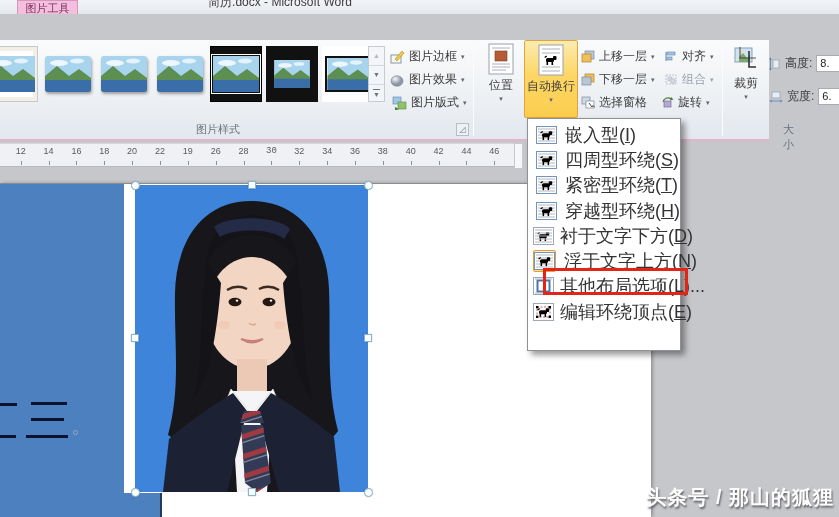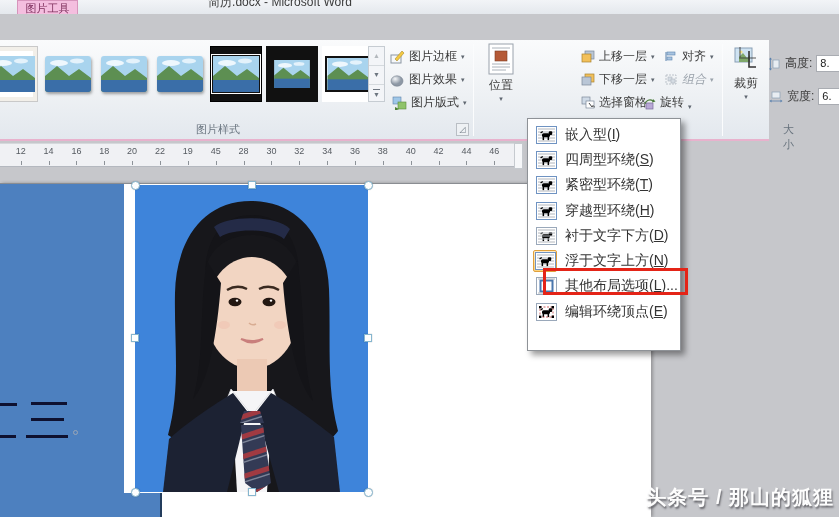--- a/index.html
+++ b/index.html
@@ -69,21 +69,21 @@
   .photo { position:absolute; left:135px; top:185px; width:233px; height:307px; }
   .handle { position:absolute; background:#fdfefe; border:1px solid #86b6cf; box-shadow:0 0 1px rgba(0,0,0,.3); }
   .handle.circ { width:9px; height:9px; border-radius:50%; }
   .handle.sq { width:8px; height:8px; }
 
   
   .menu { position:absolute; left:527px; top:118px; width:154px; height:233px; background:#fff; border:1px solid #8e9297; box-shadow:4px 4px 6px rgba(0,0,0,.4); z-index:20; padding-top:3px; }
   .menu-item { display:flex; align-items:center; height:25.3px; padding-left:5px; cursor:default; }
   .menu-item .iconwrap { width:26px; display:flex; justify-content:center; }
   .menu-item .iconwrap.sel { background:linear-gradient(#ffeccb,#fcd37d); border:1px solid #e0a03c; border-radius:2px; width:24px; height:22px; align-items:center; margin-right:2px; }
-  .menu-item .mlabel { font-size:14px; color:#333; margin-left:6px; white-space:nowrap; }
+  .menu-item .mlabel { font-size:18px; color:#333; margin-left:6px; white-space:nowrap; }
   .redbox { position:absolute; left:543px; top:268px; width:145px; height:27px; border:3px solid #e42417; z-index:30; }
 
   
   .watermark { position:absolute; right:5px; bottom:6px; font-size:20px; font-weight:bold; color:#fdfdfd; letter-spacing:1px; text-shadow:1px 2px 2px rgba(90,90,95,.9); z-index:15; }
 </style>
 </head>
 <body>
 
 <div id="app">
 
@@ -208,20 +208,38 @@
           <rect x="7" y="8" width="12" height="10" fill="#b55a37" stroke="#7e3d23" stroke-width="0.6"></rect>
           <line x1="4" y1="5" x2="22" y2="5" stroke="#aab2ba"></line>
           <line x1="4" y1="21" x2="22" y2="21" stroke="#aab2ba"></line>
           <line x1="4" y1="24" x2="22" y2="24" stroke="#aab2ba"></line>
           <line x1="4" y1="27" x2="18" y2="27" stroke="#aab2ba"></line>
         </svg>
       <span class="lbl">位置</span>
       <span class="caret">▾</span>
     </div>
 
+    <div class="bigbtn wrap-btn-active" style="left:524px; top:0px; width:54px; height:78px;">
+      <svg width="26" height="32" style="margin-top:3px;">
+          <rect x="1" y="1" width="24" height="30" fill="#fff" stroke="#9aa2ac"></rect>
+          <line x1="4" y1="5" x2="22" y2="5" stroke="#aab2ba"></line>
+          <line x1="4" y1="9" x2="22" y2="9" stroke="#aab2ba"></line>
+          <line x1="4" y1="23" x2="22" y2="23" stroke="#aab2ba"></line>
+          <line x1="4" y1="27" x2="22" y2="27" stroke="#aab2ba"></line>
+          <g transform="translate(6,11)">
+            <rect x="2" y="3" width="8" height="4" rx="1.5" fill="#000"></rect>
+            <rect x="9" y="1" width="3.5" height="4" rx="1" fill="#000"></rect>
+            <rect x="2.5" y="6" width="1.6" height="4" fill="#000"></rect>
+            <rect x="7.5" y="6" width="1.6" height="4" fill="#000"></rect>
+            <rect x="0.5" y="1.5" width="2.5" height="1.4" fill="#000" transform="rotate(-35 1 2)"></rect>
+          </g>
+        </svg>
+      <span class="lbl">自动换行</span>
+      <span class="caret">▾</span>
+    </div>
 
     <div class="mini-row" style="left:581px; top:8px;">
       <svg width="14" height="13">
           <rect x="4" y="1" width="9" height="8" fill="#b9c6d6" stroke="#7b8violet" stroke-width="0"></rect>
           <rect x="4" y="1" width="9" height="8" fill="#b9c6d6" stroke="#7b8898" stroke-width="0.7"></rect>
           <rect x="1" y="4" width="9" height="8" fill="#f2c05a" stroke="#a8822f" stroke-width="0.7"></rect>
         </svg>
       <span>上移一层</span>
         <span class="caret">▾</span>
     </div>
@@ -244,30 +262,30 @@
 
     <div class="mini-row" style="left:664px; top:8px;">
       <svg width="14" height="13">
           <line x1="2" y1="2" x2="2" y2="11" stroke="#5b82ad"></line>
           <rect x="3" y="2" width="8" height="3" fill="#a8c4e0" stroke="#5b82ad" stroke-width="0.6"></rect>
           <rect x="3" y="7" width="5" height="3" fill="#a8c4e0" stroke="#5b82ad" stroke-width="0.6"></rect>
         </svg>
       <span>对齐</span>
         <span class="caret">▾</span>
     </div>
-    <div class="mini-row" style="left:664px; top:31px;font-style:italic;">
+    <div class="mini-row" style="left:664px; top:31px;">
       <svg width="14" height="13">
           <rect x="2" y="2" width="10" height="9" fill="none" stroke="#aeb6bf" stroke-dasharray="2 1" stroke-width="0.8"></rect>
           <rect x="4" y="4" width="4" height="4" fill="#d5dce3" stroke="#aeb6bf" stroke-width="0.6"></rect>
           <rect x="7" y="6" width="4" height="4" fill="#d5dce3" stroke="#aeb6bf" stroke-width="0.6"></rect>
         </svg>
       <span class="dim-text">组合</span>
         <span class="caret dim-text">▾</span>
     </div>
-    <div class="mini-row" style="left:642px; top:54px;align-items:flex-end;">
+    <div class="mini-row" style="left:660px; top:54px;">
       <svg width="14" height="13">
           <rect x="4" y="5" width="7" height="6" fill="#b9a8d6" stroke="#7a6a9a" stroke-width="0.7"></rect>
           <path d="M3,6 A5 5 0 0 1 11,3" fill="none" stroke="#4a7a3a" stroke-width="1.1"></path>
           <path d="M11,1 l2.5,2.5 -3.5,1 z" fill="#4a7a3a"></path>
         </svg>
       <span>旋转</span>
         <span class="caret">▾</span>
     </div>
 
     <div class="vsep" style="left:722px;"></div>
@@ -313,25 +331,25 @@
       <span class="ruler-num" style="left: 76.42px;">16</span>
       <span class="ruler-tick" style="left: 76.42px;"></span>
       <span class="ruler-num" style="left: 104.28px;">18</span>
       <span class="ruler-tick" style="left: 104.28px;"></span>
       <span class="ruler-num" style="left: 132.14px;">20</span>
       <span class="ruler-tick" style="left: 132.14px;"></span>
       <span class="ruler-num" style="left: 160px;">22</span>
       <span class="ruler-tick" style="left: 160px;"></span>
       <span class="ruler-num" style="left: 187.86px;">19</span>
       <span class="ruler-tick" style="left: 187.86px;"></span>
-      <span class="ruler-num" style="left: 215.72px;">45</span>
+      <span class="ruler-num" style="left: 215.72px;">26</span>
       <span class="ruler-tick" style="left: 215.72px;"></span>
       <span class="ruler-num" style="left: 243.58px;">28</span>
       <span class="ruler-tick" style="left: 243.58px;"></span>
-      <span class="ruler-num" style="left: 271.44px;">30</span>
+      <span class="ruler-num" style="left: 271.44px; font-family: Liberation Mono, monospace;">30</span>
       <span class="ruler-tick" style="left: 271.44px;"></span>
       <span class="ruler-num" style="left: 299.3px;">32</span>
       <span class="ruler-tick" style="left: 299.3px;"></span>
       <span class="ruler-num" style="left: 327.16px;">34</span>
       <span class="ruler-tick" style="left: 327.16px;"></span>
       <span class="ruler-num" style="left: 355.02px;">36</span>
       <span class="ruler-tick" style="left: 355.02px;"></span>
       <span class="ruler-num" style="left: 382.88px;">38</span>
       <span class="ruler-tick" style="left: 382.88px;"></span>
       <span class="ruler-num" style="left: 410.74px;">40</span>

